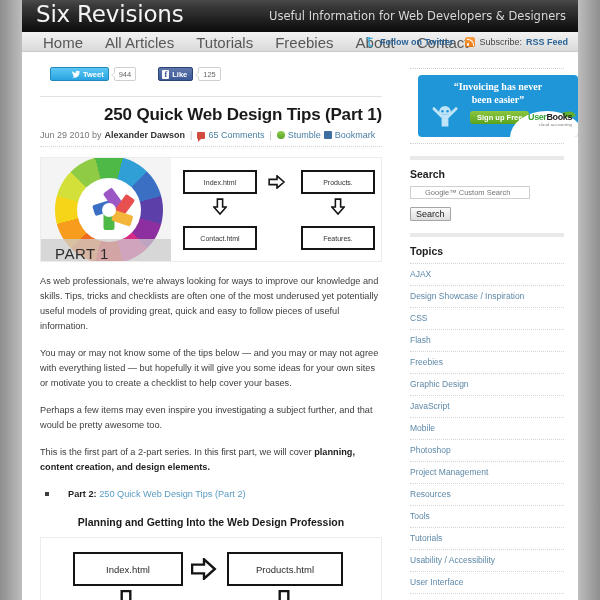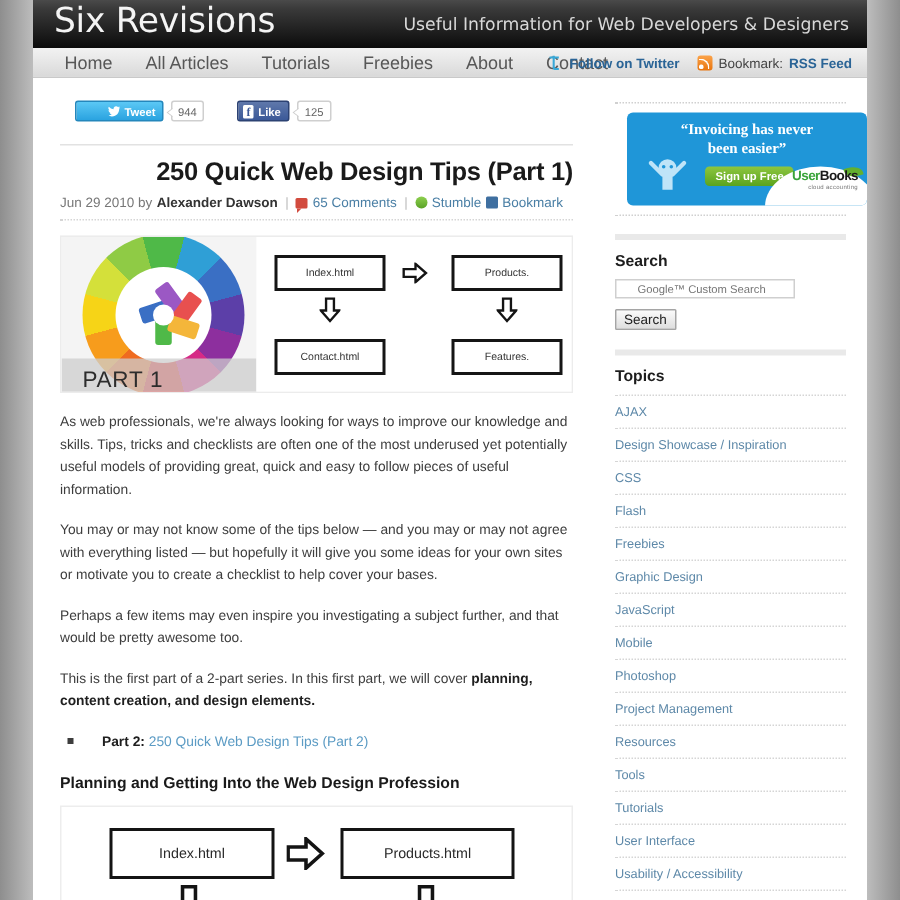--- a/index.html
+++ b/index.html
@@ -72,21 +72,21 @@
   }
   .nav-list {
     position: absolute;
     left: 10px; top: 0;
     height: 20px;
     display: flex;
     align-items: center;
     gap: 0;
   }
   .nav-item {
-    font-size: 12px;
+    font-size: 15px;
     color: #575757;
     padding: 0 11px;
     white-space: nowrap;
     cursor: pointer;
   }
 
   .nav-right {
     position: absolute;
     right: 10px; top: 0;
     height: 20px;
@@ -404,20 +404,21 @@
     background: #3d3d3d;
   }
   .bullet-list li b { color: #1f1f1f; margin-left: 12px; }
   .bullet-list a { color: #5b9bc4; text-decoration: none; cursor: pointer; }
 
   .sec-head {
     font-size: 10.5px;
     font-weight: bold;
     color: #1a1a1a;
     margin: 4px 0 9px 0;
+    text-align: center;
   }
 
   .diagram2 {
     position: relative;
     width: 342px; height: 120px;
     border: 1px solid #ededed;
     background: #fff;
     overflow: hidden;
   }
   .d2box {
@@ -569,21 +570,21 @@
         <div class="nav-social">
           <span class="tw-icon">
             <svg viewBox="0 0 16 16" width="11" height="11">
                 <path d="M2 3 h3 v9 a2 2 0 0 0 2 2 h4 v-2 h-3 a1 1 0 0 1 -1 -1 V3 h4 V1 h-4 V0 H5 v1 H2 z" fill="#37a8d8"></path>
               </svg>
           </span>
           <span class="lbl-follow">Follow on Twitter</span>
         </div>
         <div class="nav-social">
           <span class="rss-icon"></span>
-          <span class="lbl-sub">Bookmark:</span>
+          <span class="lbl-sub">Subscribe:</span>
           <span class="lbl-rss">RSS Feed</span>
         </div>
       </div>
     </div>
 
     <div class="content-wrap">
 
       <div class="main-col">
 
         <div class="share-row">
@@ -742,22 +743,22 @@
           <li class="topic-item">Flash</li>
           <li class="topic-item">Freebies</li>
           <li class="topic-item">Graphic Design</li>
           <li class="topic-item">JavaScript</li>
           <li class="topic-item">Mobile</li>
           <li class="topic-item">Photoshop</li>
           <li class="topic-item">Project Management</li>
           <li class="topic-item">Resources</li>
           <li class="topic-item">Tools</li>
           <li class="topic-item">Tutorials</li>
+          <li class="topic-item">Usability / Accessibility</li>
           <li class="topic-item">User Interface</li>
-          <li class="topic-item">Usability / Accessibility</li>
           <li class="topic-item">Web Applications</li>
 
         </ul>
 
       </div>
 
     </div>
   </div>
 </div>
 

